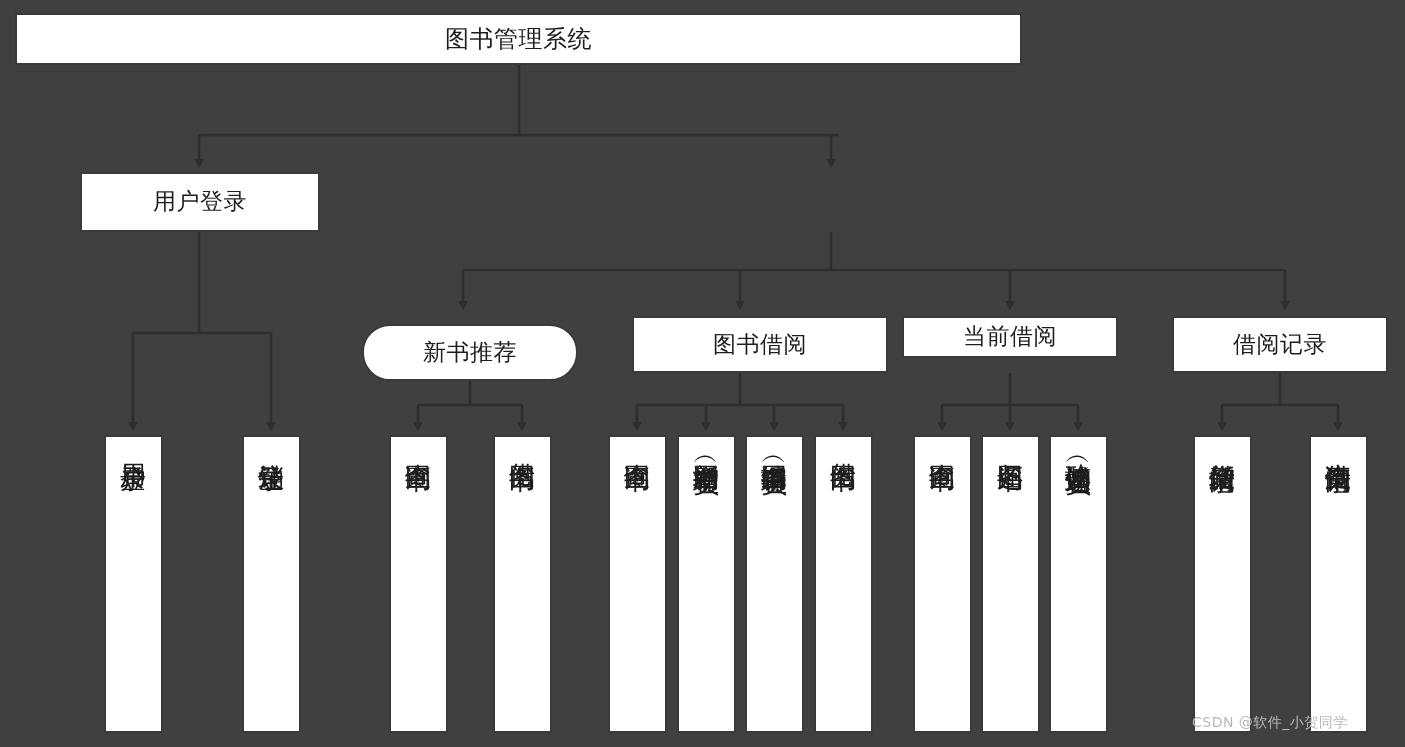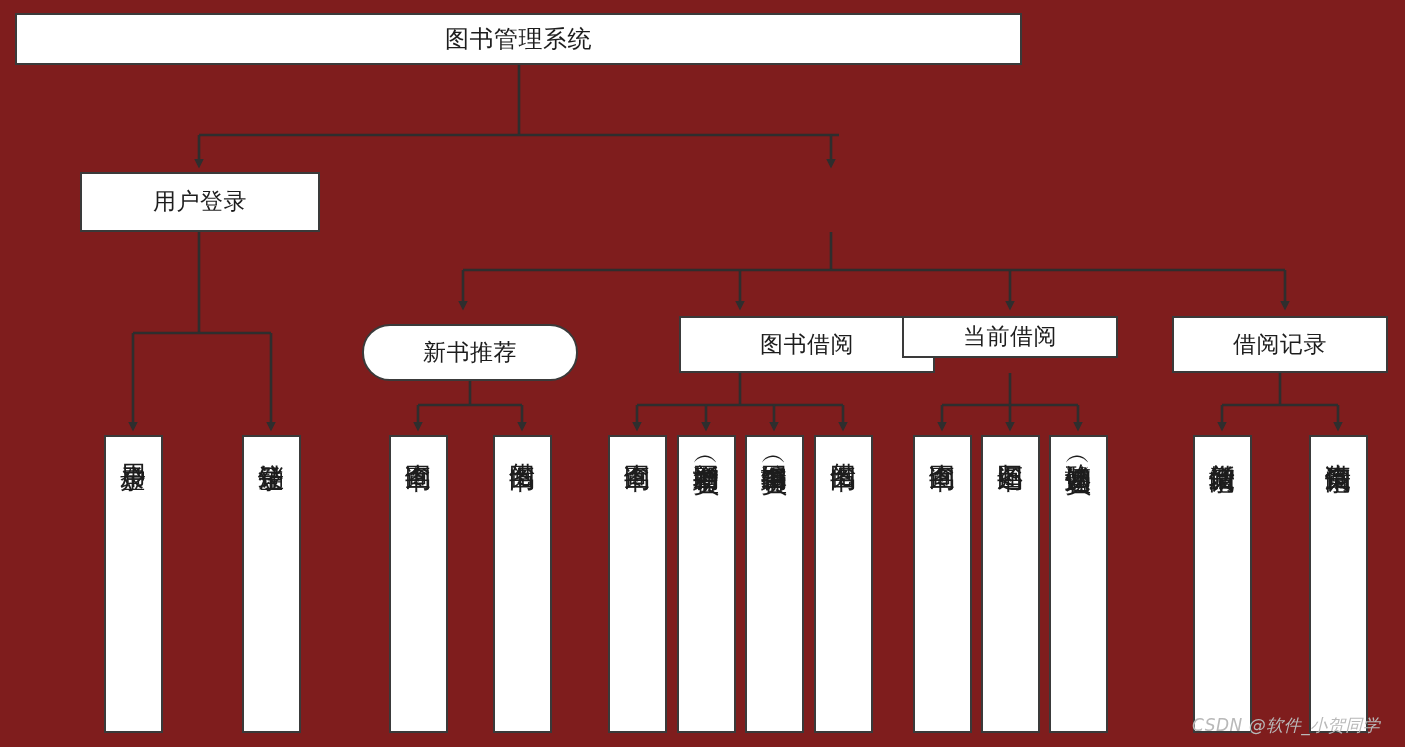--- a/index.html
+++ b/index.html
@@ -8,21 +8,21 @@
     padding: 0;
     background: #ffffff;
   }
   body {
     font-family: "DejaVu Sans", "Liberation Sans", sans-serif;
   }
   #canvas {
     position: relative;
     width: 1405px;
     height: 747px;
-    background: #7f1d1d;
+    background: #404040;
     overflow: hidden;
   }
   svg#wires {
     position: absolute;
     left: 0;
     top: 0;
     width: 1405px;
     height: 747px;
     pointer-events: none;
   }
@@ -59,27 +59,26 @@
   .node.vert .node-label {
     writing-mode: vertical-rl;
     text-orientation: upright;
     font-size: 26px;
     line-height: 1.0;
     letter-spacing: 1px;
     white-space: nowrap;
   }
   .watermark {
     position: absolute;
-    font-size: 17px;
+    font-size: 14px;
     color: #b9b9b9;
     letter-spacing: 0.5px;
     white-space: nowrap;
     z-index: 5;
     font-family: "DejaVu Sans", "Liberation Sans", sans-serif;
-    font-style: italic;
   }
 </style>
 </head>
 <body>
 
 <div id="canvas">
 
   <svg id="wires" viewBox="0 0 1405 747" xmlns="http://www.w3.org/2000/svg">
     <defs>
       <marker id="arrow" markerWidth="12" markerHeight="12" refX="1.5" refY="5" orient="auto" markerUnits="userSpaceOnUse">
@@ -134,21 +133,21 @@
     <span class="node-label">图书管理系统</span>
   </div>
 
   <div class="node horiz" style="left:80px; top:172px; width:240px; height:60px;">
     <span class="node-label">用户登录</span>
   </div>
 
   <div class="node horiz" style="left:362px; top:324px; width:216px; height:57px;border-radius:28px;">
     <span class="node-label">新书推荐</span>
   </div>
-  <div class="node horiz" style="left:632px; top:316px; width:256px; height:57px;margin-left:47px;">
+  <div class="node horiz" style="left:632px; top:316px; width:256px; height:57px;">
     <span class="node-label">图书借阅</span>
   </div>
   <div class="node horiz" style="left:902px; top:316px; width:216px; height:42px;">
     <span class="node-label">当前借阅</span>
   </div>
   <div class="node horiz" style="left:1172px; top:316px; width:216px; height:57px;">
     <span class="node-label">借阅记录</span>
   </div>
 
   <div class="node vert" style="left:104px; top:435px; width:59px; height:298px;">

